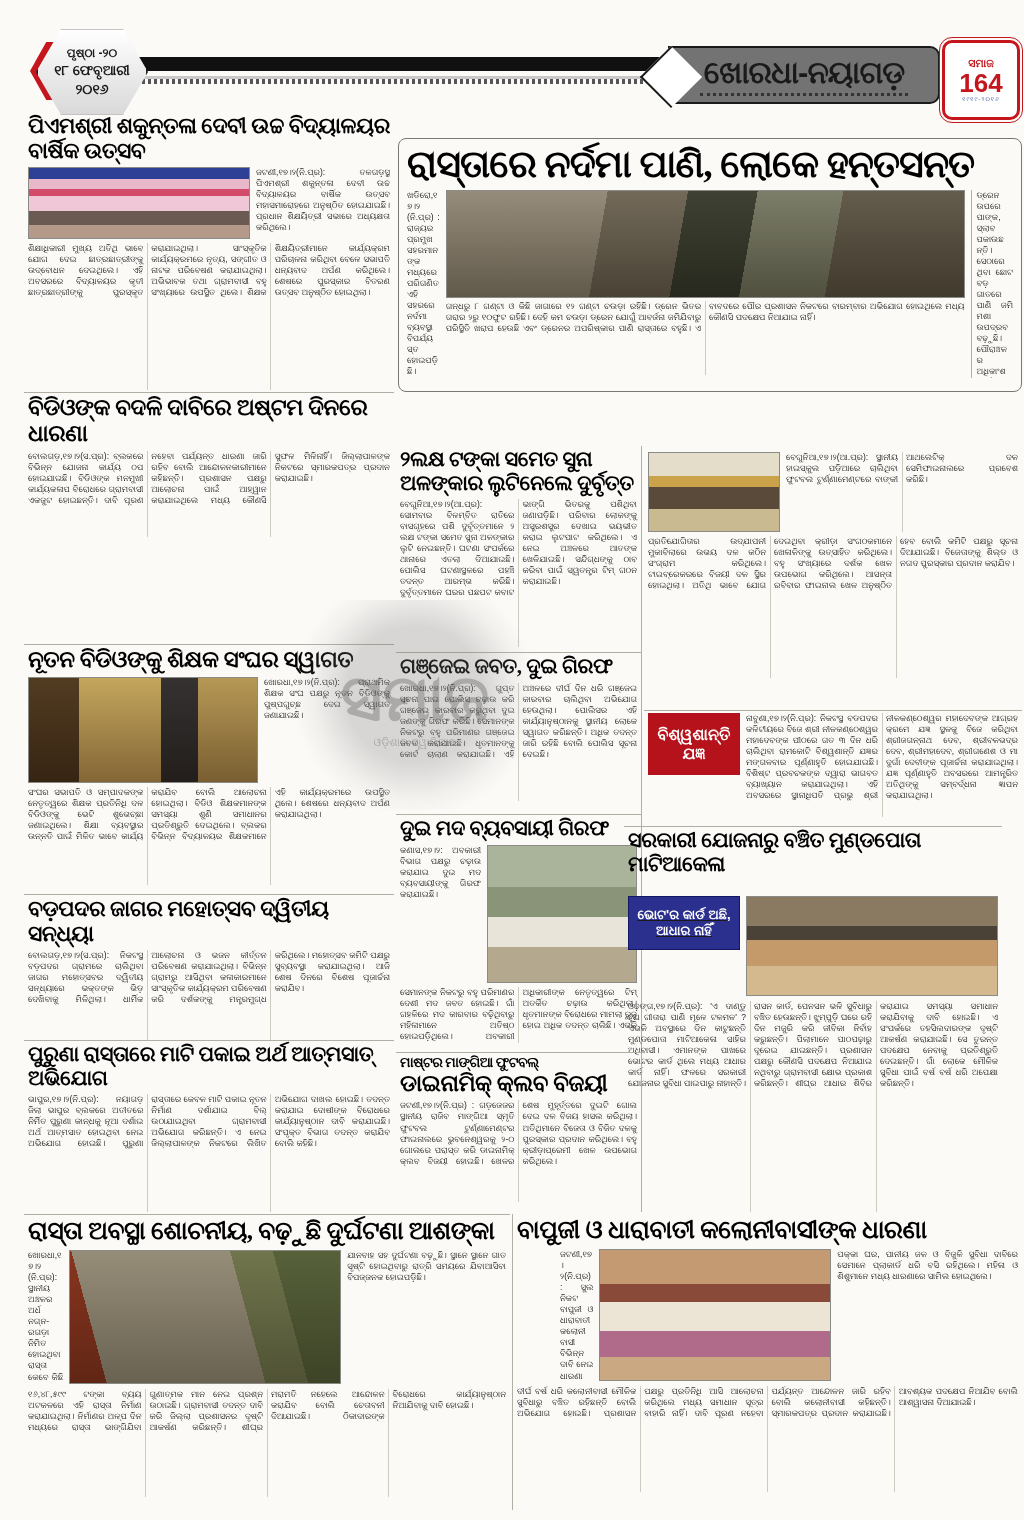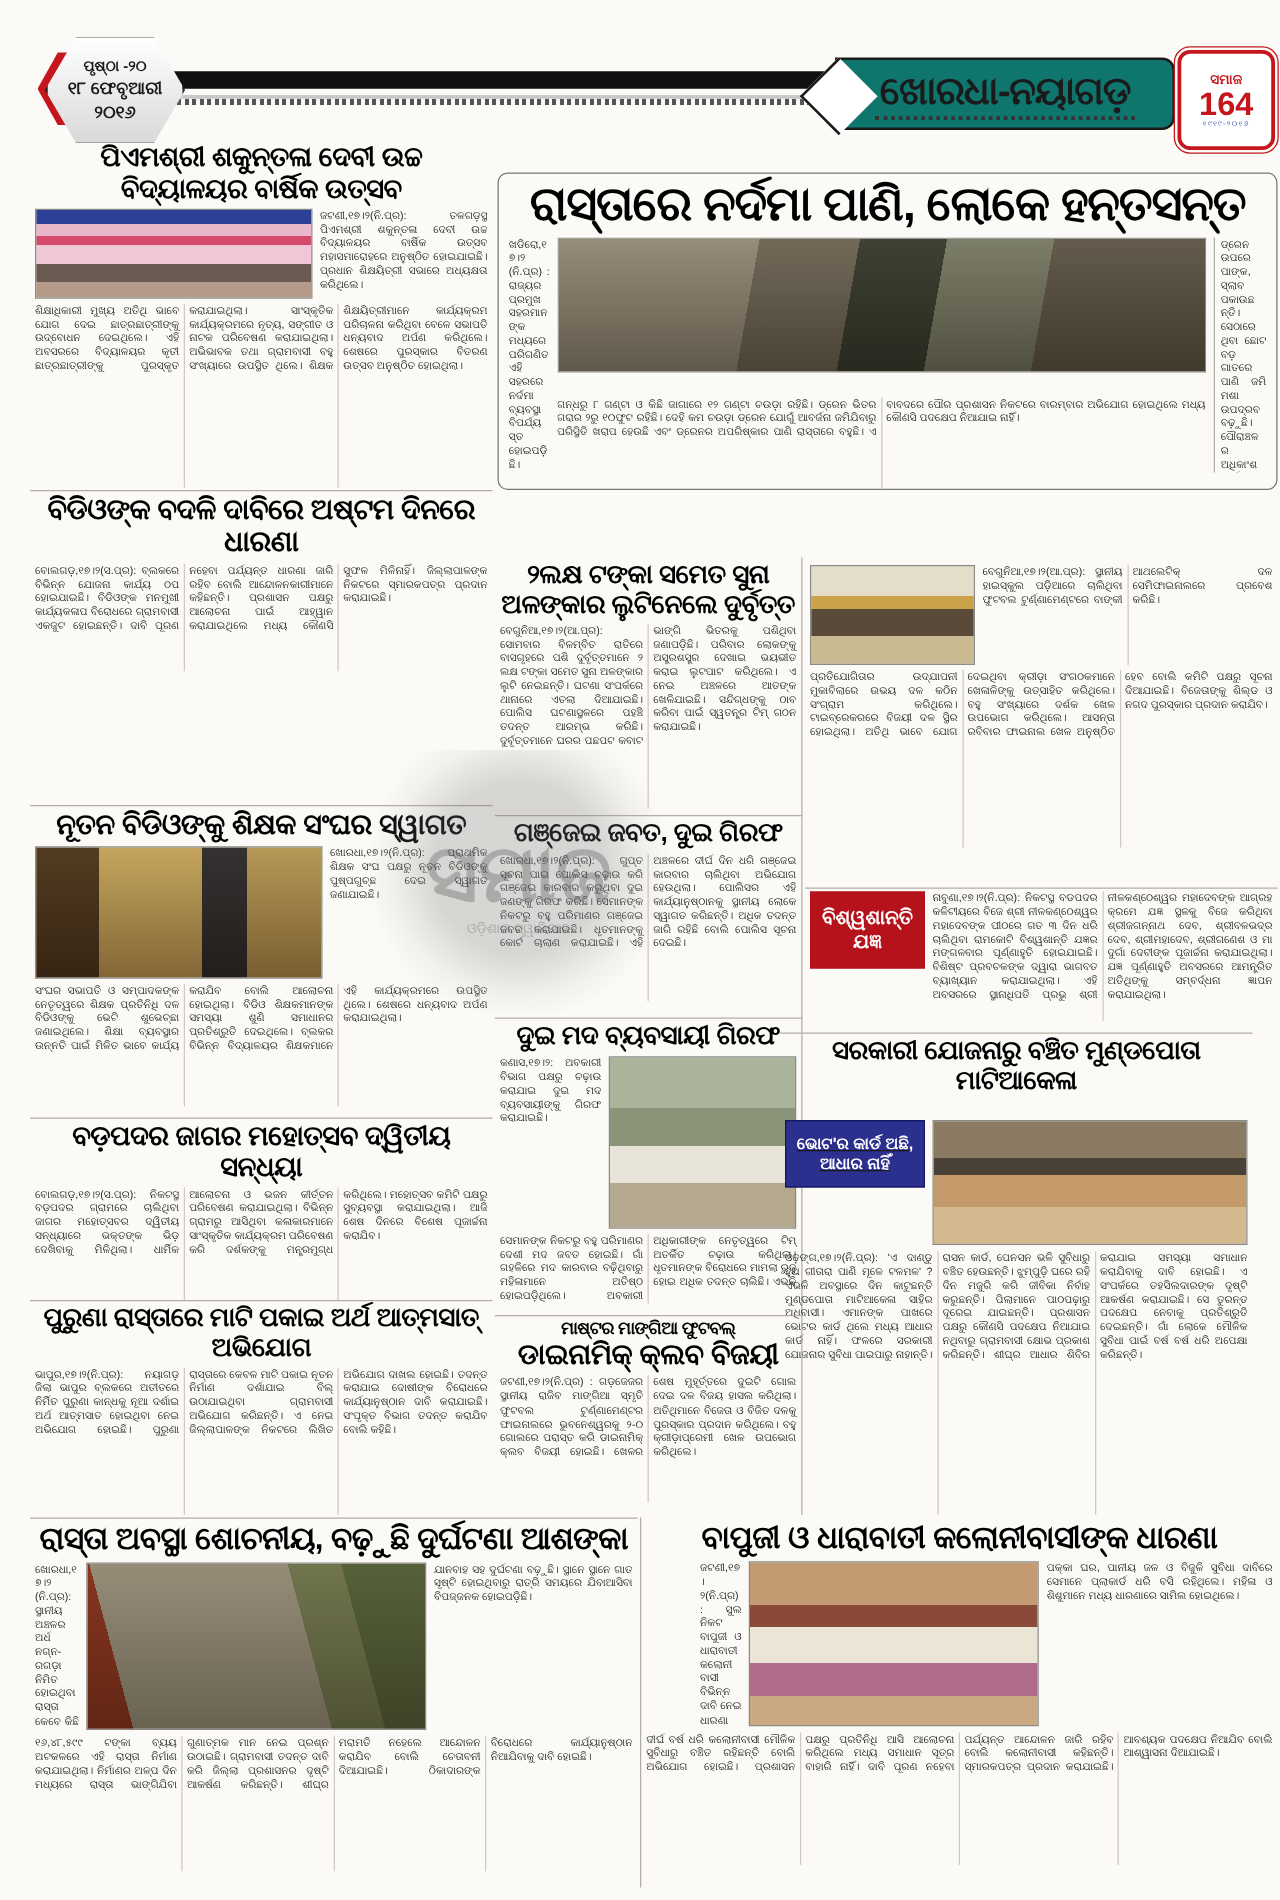--- a/index.html
+++ b/index.html
@@ -19,21 +19,21 @@
   .page-badge { left:22px; top:28px; width:132px; height:88px;text-align:center; }
   .badge-red { position:absolute; left:8px; top:10px; width:116px; height:66px;
     background:#c4161c; clip-path:polygon(0 50%,14% 6%,86% 6%,100% 50%,86% 94%,14% 94%); }
   .badge-hex { position:absolute; left:14px; top:0; width:112px; height:88px;
     background:linear-gradient(#ffffff,#d9d9d9); border:2px solid #222;
     clip-path:polygon(0 50%,22% 2%,78% 2%,100% 50%,78% 98%,22% 98%);
     display:flex; flex-direction:column; align-items:center; justify-content:center; gap:2px; }
   .badge-hex .l1 { font-size:12px; font-weight:bold; }
   .badge-hex .l2 { font-size:14px; font-weight:bold; }
   .badge-hex .l3 { font-size:14px; font-weight:bold; }
-  .section-box { left:668px; top:46px; width:272px; height:58px; background:#0f766e;
+  .section-box { left:668px; top:46px; width:272px; height:58px; background:#737373;
     border:2px solid #1a1a1a; border-radius:0 10px 10px 0;
     display:flex; align-items:center; justify-content:center; }
   .section-box::before { content:""; position:absolute; left:-21px; top:7px; width:42px; height:42px;
     background:#fff; border-left:2px solid #1a1a1a; border-bottom:2px solid #1a1a1a;
     transform:rotate(45deg); }
   .section-title { position:relative; font-size:31px; font-weight:bold; letter-spacing:-1px;
     border-bottom:3px dotted #333; padding:0 4px 2px; }
   .logo-box { left:942px; top:40px; width:78px; height:80px; background:#fff;
     border:3px solid #c4161c; border-radius:10px; outline:1px solid #c4161c; outline-offset:2px;
     display:flex; flex-direction:column; align-items:center; justify-content:center; }
@@ -43,21 +43,21 @@
 
   
   .watermark { left:290px; top:600px; width:250px; height:210px; pointer-events:none;
     background:radial-gradient(circle at 50% 45%, rgba(120,120,120,.28) 0 40%, rgba(170,170,170,.12) 60%, transparent 72%);
     display:flex; flex-direction:column; align-items:center; justify-content:center; z-index:5; }
   .watermark .wm1 { font-size:64px; font-weight:bold; color:rgba(90,90,90,.35); }
   .watermark .wm2 { font-size:11px; color:rgba(90,90,90,.4); }
 
   
   section { position:absolute; overflow:hidden; padding:2px 4px; }
-  .hl { font-weight:bold; color:#000; text-align:center; letter-spacing:-.5px; line-height:1.12; }
+  .hl { font-weight:bold; color:#000; letter-spacing:-.5px; line-height:1.12;font-family:Liberation Serif, serif; }
   .body-txt { font-size:8.5px; line-height:1.3; text-align:justify; color:#222;
     word-break:break-word; }
   .cols2 { column-count:2; column-gap:8px; column-rule:1px solid #cfcac0; }
   .cols3 { column-count:3; column-gap:8px; column-rule:1px solid #cfcac0; }
   .cols4 { column-count:4; column-gap:8px; column-rule:1px solid #cfcac0; }
   .row { display:flex; gap:6px; }
   .photo { border:1px solid #8a8a86; flex-shrink:0; }
   .grow { flex:1 1 auto; min-width:0; overflow:hidden; }
   .rule-t { border-top:1px solid #b3aea4; }
   .rule-l { border-left:1px solid #b3aea4; }
@@ -153,21 +153,21 @@
   </div>
   <div class="body-txt cols3" style="margin-top:4px;height:150px;">ଶିକ୍ଷାଧିକାରୀ ମୁଖ୍ୟ ଅତିଥି ଭାବେ ଯୋଗ ଦେଇ ଛାତ୍ରଛାତ୍ରୀଙ୍କୁ ଉଦ୍‌ବୋଧନ ଦେଇଥିଲେ। ଏହି ଅବସରରେ ବିଦ୍ୟାଳୟର କୃତୀ ଛାତ୍ରଛାତ୍ରୀଙ୍କୁ ପୁରସ୍କୃତ କରାଯାଇଥିଲା। ସାଂସ୍କୃତିକ କାର୍ଯ୍ୟକ୍ରମରେ ନୃତ୍ୟ, ସଙ୍ଗୀତ ଓ ନାଟକ ପରିବେଷଣ କରାଯାଇଥିଲା। ଅଭିଭାବକ ତଥା ଗ୍ରାମବାସୀ ବହୁ ସଂଖ୍ୟାରେ ଉପସ୍ଥିତ ଥିଲେ। ଶିକ୍ଷକ ଶିକ୍ଷୟିତ୍ରୀମାନେ କାର୍ଯ୍ୟକ୍ରମ ପରିଚାଳନା କରିଥିବା ବେଳେ ସଭାପତି ଧନ୍ୟବାଦ ଅର୍ପଣ କରିଥିଲେ। ଶେଷରେ ପୁରସ୍କାର ବିତରଣ ଉତ୍ସବ ଅନୁଷ୍ଠିତ ହୋଇଥିଲା।</div>
 </section>
 
 <section class="a2">
   <h1 class="hl h-a2">ରାସ୍ତାରେ ନର୍ଦମା ପାଣି, ଲୋକେ ହନ୍ତସନ୍ତ</h1>
   <div class="row" style="margin-top:4px;">
     <div class="body-txt" style="width:138px;height:188px;overflow:hidden;">ଖଡିରୋ,୧୭।୨ (ନି.ପ୍ର) : ରାଜ୍ୟର ପ୍ରମୁଖ ସହରମାନଙ୍କ ମଧ୍ୟରେ ପରିଗଣିତ ଏହି ସହରରେ ନର୍ଦମା ବ୍ୟବସ୍ଥା ବିପର୍ଯ୍ୟସ୍ତ ହୋଇପଡ଼ିଛି। ଅନେକ ସ୍ଥାନରେ ଡ୍ରେନ ଭାଙ୍ଗି ରହିଥିବାରୁ ପାଣି ରାସ୍ତା ଉପରେ ବହୁଛି। ମଇଳା ପାଣି ଯୋଗୁଁ ଲୋକେ ଚଳପ୍ରଚଳ କରିବା କଷ୍ଟକର ହୋଇପଡ଼ିଛି।</div>
     <div class="grow">
       <div class="photo p2" style="width:100%;height:108px;"></div>
-      <div class="body-txt cols2" style="margin-top:20px;height:74px;">ଗନ୍ଧରୁ ୮ ଗଣ୍ଟା ଓ କିଛି ଜାଗାରେ ୧୨ ଗଣ୍ଟା ଚଉଡ଼ା ରହିଛି। ଡ୍ରେନ ଭିତର ଗରାର ୨ରୁ ୧୦ଫୁଟ ରହିଛି। ଦେହି କମ ଚଉଡ଼ା ଡ୍ରେନ ଯୋଗୁଁ ଆବର୍ଜନା ଜମିଯିବାରୁ ପରିସ୍ଥିତି ଖରାପ ହେଉଛି ଏବଂ ଡ୍ରେନର ଅପରିଷ୍କାର ପାଣି ରାସ୍ତାରେ ବହୁଛି। ଏ ବାବଦରେ ପୌର ପ୍ରଶାସନ ନିକଟରେ ବାରମ୍ବାର ଅଭିଯୋଗ ହୋଇଥିଲେ ମଧ୍ୟ କୌଣସି ପଦକ୍ଷେପ ନିଆଯାଇ ନାହିଁ।</div>
+      <div class="body-txt cols2" style="margin-top:3px;height:74px;">ଗନ୍ଧରୁ ୮ ଗଣ୍ଟା ଓ କିଛି ଜାଗାରେ ୧୨ ଗଣ୍ଟା ଚଉଡ଼ା ରହିଛି। ଡ୍ରେନ ଭିତର ଗରାର ୨ରୁ ୧୦ଫୁଟ ରହିଛି। ଦେହି କମ ଚଉଡ଼ା ଡ୍ରେନ ଯୋଗୁଁ ଆବର୍ଜନା ଜମିଯିବାରୁ ପରିସ୍ଥିତି ଖରାପ ହେଉଛି ଏବଂ ଡ୍ରେନର ଅପରିଷ୍କାର ପାଣି ରାସ୍ତାରେ ବହୁଛି। ଏ ବାବଦରେ ପୌର ପ୍ରଶାସନ ନିକଟରେ ବାରମ୍ବାର ଅଭିଯୋଗ ହୋଇଥିଲେ ମଧ୍ୟ କୌଣସି ପଦକ୍ଷେପ ନିଆଯାଇ ନାହିଁ।</div>
     </div>
     <div class="body-txt rule-l" style="width:160px;height:188px;overflow:hidden;padding-left:5px;">ଡ୍ରେନ ଉପରେ ପାଙ୍କ, ସ୍ଲାବ ପକାଉଛନ୍ତି। ସେଠାରେ ଥିବା ଛୋଟ ବଡ଼ ଗାତରେ ପାଣି ଜମି ମଶା ଉପଦ୍ରବ ବଢ଼ୁଛି। ପୌରାଞ୍ଚଳର ଅଧିକାଂଶ ୱାର୍ଡରେ ସଫେଇ ହେଉନାହିଁ ବୋଲି ଅଭିଯୋଗ ହୋଇଛି। ସ୍ଥାନୀୟ ଲୋକେ ଏହାର ତୁରନ୍ତ ପ୍ରତିକାର ଦାବି କରିଛନ୍ତି। ନଚେତ ଆନ୍ଦୋଳନ କରାଯିବ ବୋଲି ଚେତାବନୀ ଦିଆଯାଇଛି।</div>
   </div>
 </section>
 
 <section class="a3 rule-t">
   <h2 class="hl h-a3">ବିଡିଓଙ୍କ ବଦଳି ଦାବିରେ ଅଷ୍ଟମ ଦିନରେ ଧାରଣା</h2>
   <div class="body-txt cols3" style="margin-top:4px;height:86px;">ବୋଲଗଡ଼,୧୭।୨(ସ.ପ୍ର): ବ୍ଲକରେ ବିଭିନ୍ନ ଯୋଜନା କାର୍ଯ୍ୟ ଠପ ହୋଇଯାଇଛି। ବିଡିଓଙ୍କ ମନମୁଖୀ କାର୍ଯ୍ୟକଳାପ ବିରୋଧରେ ଗ୍ରାମବାସୀ ଏକଜୁଟ ହୋଇଛନ୍ତି। ଦାବି ପୂରଣ ନହେବା ପର୍ଯ୍ୟନ୍ତ ଧାରଣା ଜାରି ରହିବ ବୋଲି ଆନ୍ଦୋଳନକାରୀମାନେ କହିଛନ୍ତି। ପ୍ରଶାସନ ପକ୍ଷରୁ ଆଲୋଚନା ପାଇଁ ଆହ୍ୱାନ କରାଯାଇଥିଲେ ମଧ୍ୟ କୌଣସି ସୁଫଳ ମିଳିନାହିଁ। ଜିଲ୍ଲାପାଳଙ୍କ ନିକଟରେ ସ୍ମାରକପତ୍ର ପ୍ରଦାନ କରାଯାଇଛି।</div>
 </section>
 

